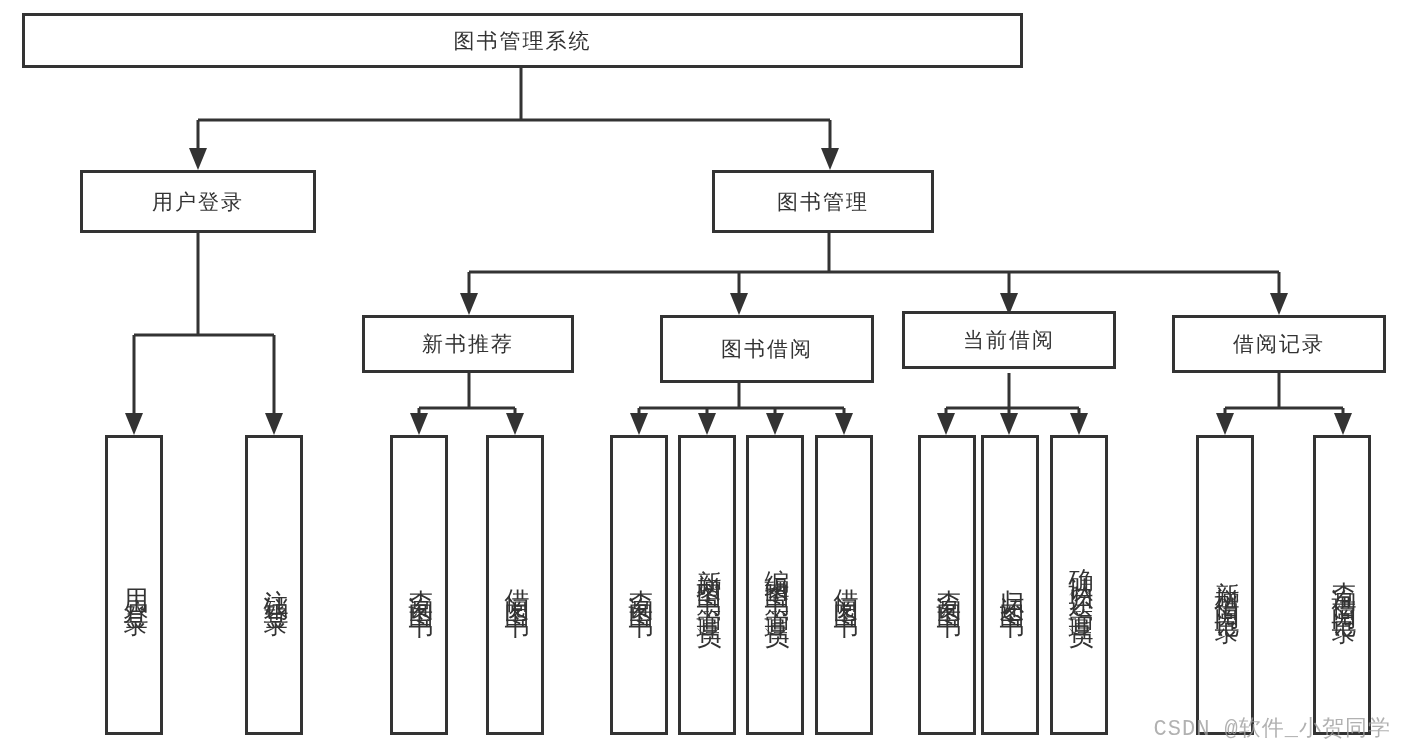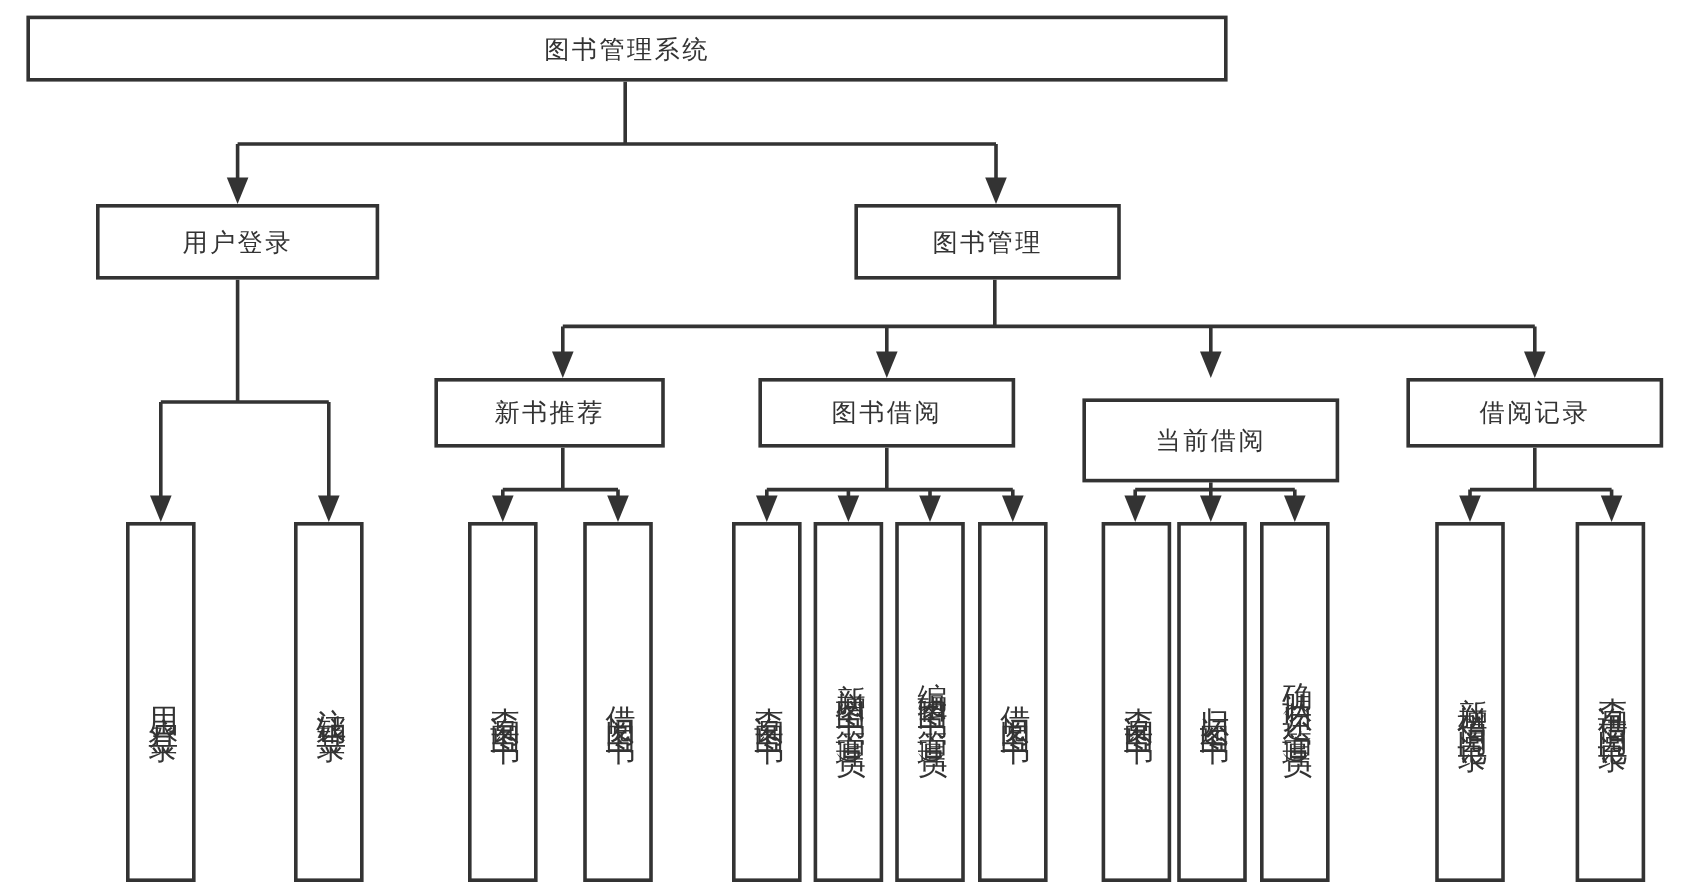--- a/index.html
+++ b/index.html
@@ -112,27 +112,27 @@
     <span>图书管理系统</span>
   </div>
 
   <div class="hbox" style="left:80px;top:170px;width:236px;height:63px">
     <span>用户登录</span>
   </div>
   <div class="hbox" style="left:712px;top:170px;width:222px;height:63px">
     <span>图书管理</span>
   </div>
 
-  <div class="hbox" style="left:362px;top:315px;width:192px;height:58px">
+  <div class="hbox" style="left:362px;top:315px;width:212px;height:58px">
     <span>新书推荐</span>
   </div>
-  <div class="hbox" style="left:632px;top:315px;width:214px;height:58px">
+  <div class="hbox" style="left:660px;top:315px;width:214px;height:68px">
     <span>图书借阅</span>
   </div>
-  <div class="hbox" style="left:902px;top:332px;width:214px;height:70px">
+  <div class="hbox" style="left:902px;top:311px;width:214px;height:58px">
     <span>当前借阅</span>
   </div>
   <div class="hbox" style="left:1172px;top:315px;width:214px;height:58px">
     <span>借阅记录</span>
   </div>
 
   <div class="vbox" style="left:105px">
     <span>用户登录</span>
   </div>
   <div class="vbox" style="left:245px">
@@ -169,14 +169,15 @@
     <span>确认归还（管理员）</span>
   </div>
 
   <div class="vbox" style="left:1196px">
     <span>新增借阅记录</span>
   </div>
   <div class="vbox" style="left:1313px">
     <span>查询借阅记录</span>
   </div>
 
+  <div class="watermark">CSDN @软件_小贺同学</div>
 
 </div>
 
 </body></html>

